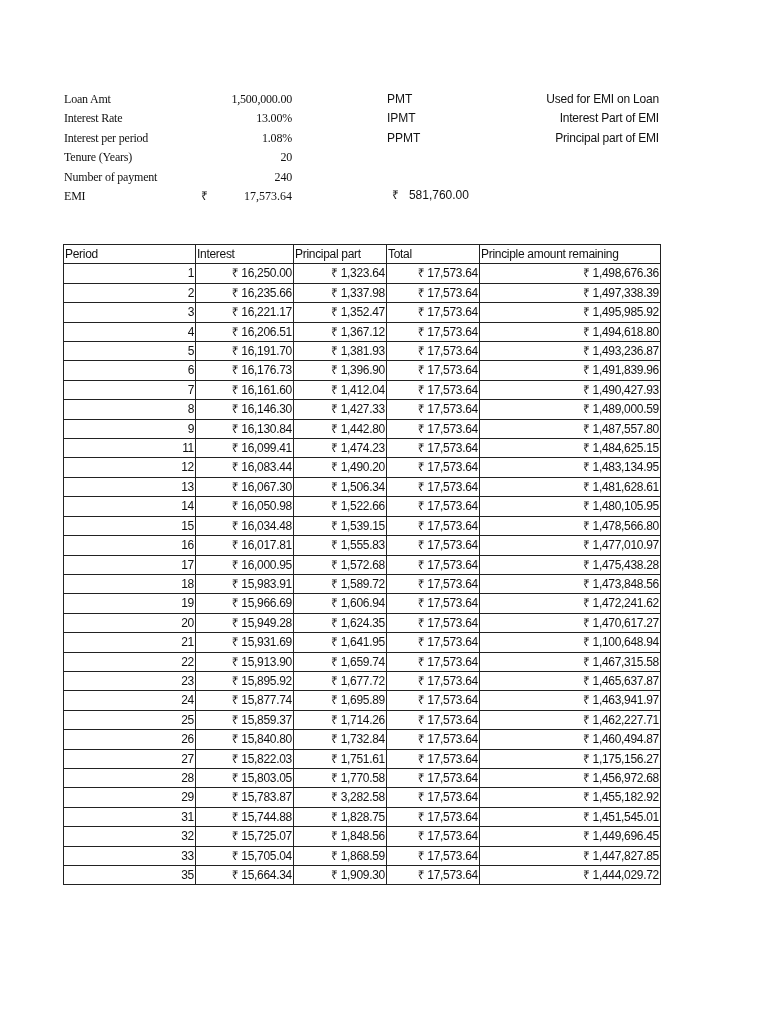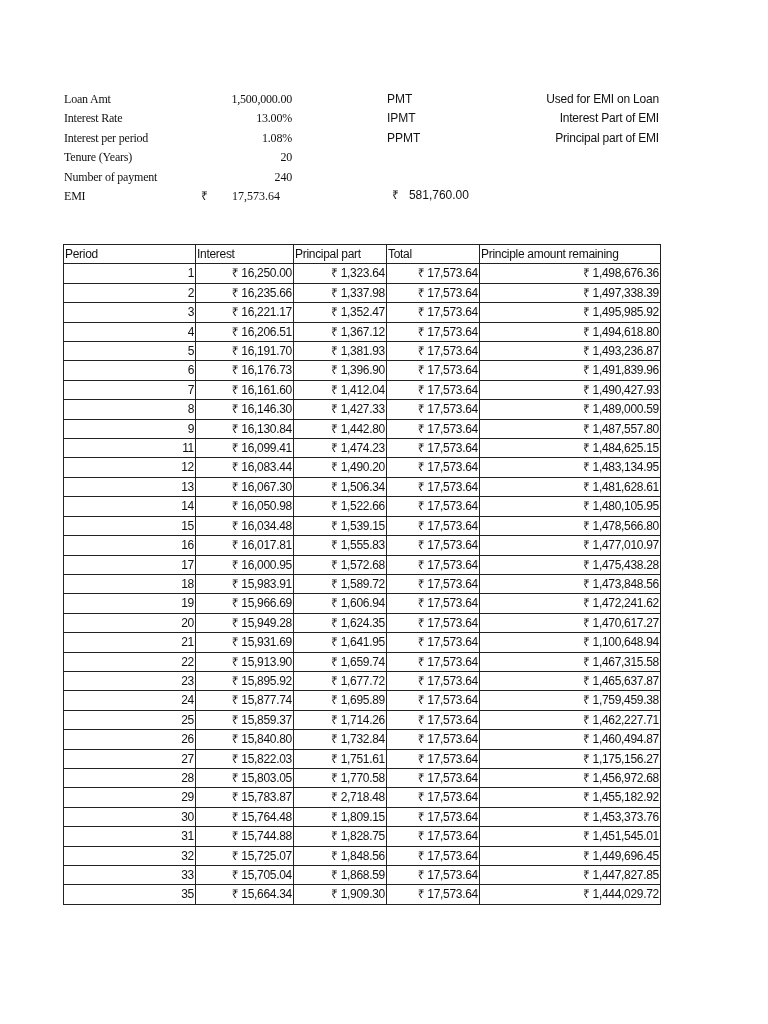--- a/index.html
+++ b/index.html
@@ -6,21 +6,21 @@
   body {
     width: 768px; height: 1024px; position: relative; overflow: hidden;
     font-family: "Liberation Sans", sans-serif; color: #111;
     font-size: 12px;
   }
   .summary { position: absolute; left: 64px; top: 90px; width: 240px; }
   .srow { position: relative; height: 19.4px; line-height: 19.4px; font-family: Liberation Serif, serif; }
   .slabel { position: absolute; left: 0; white-space: nowrap; letter-spacing: -0.2px; }
   .sval { position: absolute; right: 12px; white-space: nowrap; text-align: right; letter-spacing: -0.2px; }
   .emi-sym { position: absolute; left: 137px; }
-  .emi-val { position: absolute; right: 24px; margin-left: 16px; }
+  .emi-val { position: absolute; right: 12px; margin-left: 16px; }
 
   .fnref { position: absolute; left: 387px; top: 90px; width: 272px; }
   .frow { position: relative; height: 19.4px; line-height: 19.4px; }
   .fname { position: absolute; left: 0; }
   .fdesc { position: absolute; right: 0; text-align: right; white-space: nowrap; letter-spacing: -0.2px; }
 
   .totint { position: absolute; left: 392px; top: 186px; height: 19.4px; line-height: 19.4px; white-space: nowrap; }
   .totint .sym { margin-right: 10px; }
 
   table.sched {
@@ -259,21 +259,21 @@
         <td>₹ 15,895.92</td>
         <td>₹ 1,677.72</td>
         <td>₹ 17,573.64</td>
         <td>₹ 1,465,637.87</td>
       </tr>
       <tr>
         <td>24</td>
         <td>₹ 15,877.74</td>
         <td>₹ 1,695.89</td>
         <td>₹ 17,573.64</td>
-        <td>₹ 1,759,459.38</td>
+        <td>₹ 1,463,941.97</td>
       </tr>
       <tr>
         <td>25</td>
         <td>₹ 15,859.37</td>
         <td>₹ 1,714.26</td>
         <td>₹ 17,573.64</td>
         <td>₹ 1,462,227.71</td>
       </tr>
       <tr>
         <td>26</td>
@@ -292,30 +292,23 @@
       <tr>
         <td>28</td>
         <td>₹ 15,803.05</td>
         <td>₹ 1,770.58</td>
         <td>₹ 17,573.64</td>
         <td>₹ 1,456,972.68</td>
       </tr>
       <tr>
         <td>29</td>
         <td>₹ 15,783.87</td>
-        <td>₹ 2,718.48</td>
+        <td>₹ 3,282.58</td>
         <td>₹ 17,573.64</td>
         <td>₹ 1,455,182.92</td>
-      </tr>
-      <tr>
-        <td>30</td>
-        <td>₹ 15,764.48</td>
-        <td>₹ 1,809.15</td>
-        <td>₹ 17,573.64</td>
-        <td>₹ 1,453,373.76</td>
       </tr>
       <tr>
         <td>31</td>
         <td>₹ 15,744.88</td>
         <td>₹ 1,828.75</td>
         <td>₹ 17,573.64</td>
         <td>₹ 1,451,545.01</td>
       </tr>
       <tr>
         <td>32</td>

